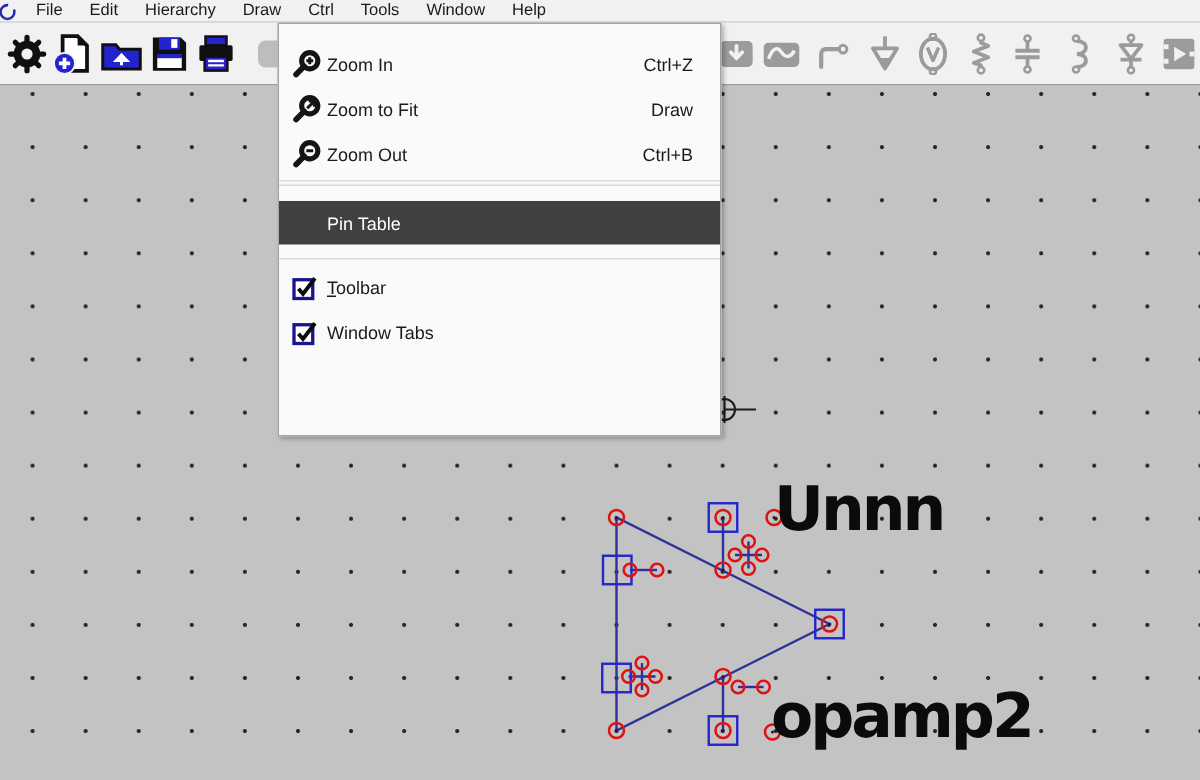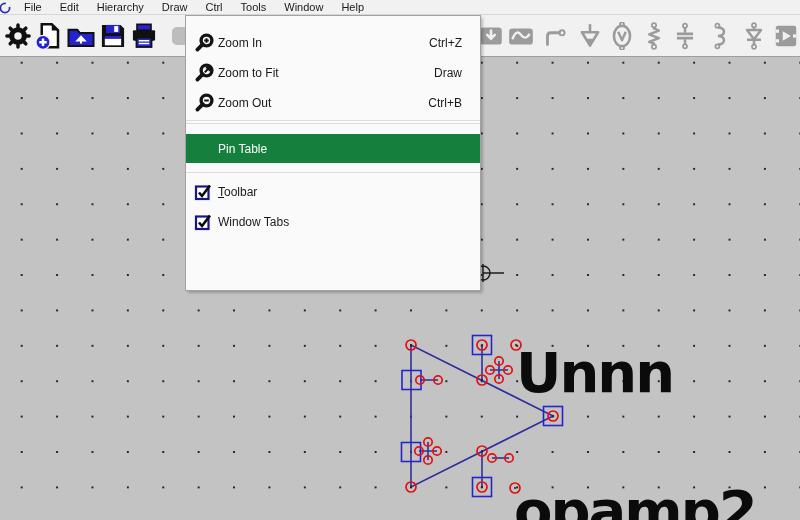--- a/index.html
+++ b/index.html
@@ -27,36 +27,36 @@
     position:absolute; top:57px; left:0; width:800px; height:463px;
     background-color:#c3c3c3;
     background-image:radial-gradient(circle, #262626 1.2px, transparent 1.5px);
     background-size:35.4px 35.4px;
     background-position:4px -12px;
     z-index:0; overflow:hidden;
   }
   .symsvg { position:absolute; top:0; left:0; }
   .biglabel {
     position:absolute; font-family:"DejaVu Sans", sans-serif; font-weight:bold;
-    font-size:56px; letter-spacing:-2px; color:#0b0b0b; line-height:1; white-space:nowrap;margin-top:26px;
+    font-size:41px; letter-spacing:-2px; color:#0b0b0b; line-height:1; white-space:nowrap;
   }
   #refdes   { left:516px; top:262px; }  
   #symname  { left:514px; top:400px; }  
 
   
   .dropdown {
     position:absolute; top:15px; left:185px; width:296px; height:276px;
     background:#fafafa; border:1px solid #a2a2a2; box-shadow:1.5px 1.5px 3px rgba(0,0,0,.28);
     z-index:5; padding-top:12px; font-size:12px; color:#1a1a1a;
   }
   .mrow { height:30px; display:flex; align-items:center; padding:0 0 0 7px; }
   .mrow .iconslot { width:22px; height:22px; flex:0 0 auto; display:flex; align-items:center; justify-content:center; }
   .mrow .label { display:block; margin-left:3px; }
   .mrow .shortcut { margin-left:auto; padding-right:18px; }
-  .mrow.hl { height:29px; background:#15803d; color:#ffffff; }
+  .mrow.hl { height:29px; background:#404040; color:#ffffff; }
   .mrow.hl .label { margin-left:25px; }
   .msep { height:1px; background:#dcdcdc; margin:2px 0; }
   .gap8 { height:8px; } .gap7 { height:7px; } .gap2 { height:2px; }
   .ufl::first-letter { text-decoration:underline; }
 </style>
 </head>
 <body>
 
 <div class="canvas">
   <svg class="symsvg" width="800" height="463" viewBox="0 57 800 463">

